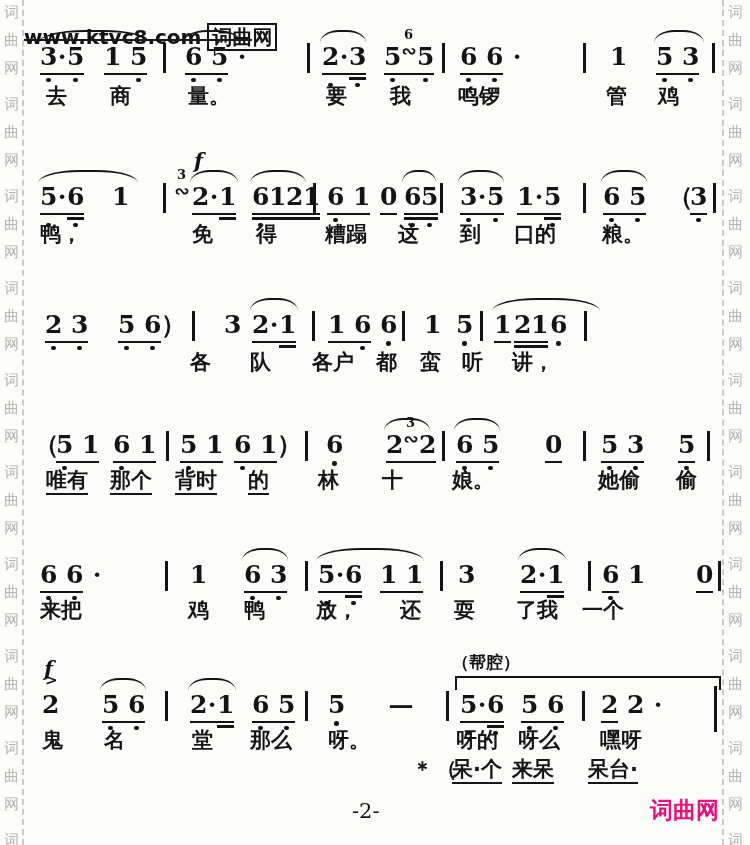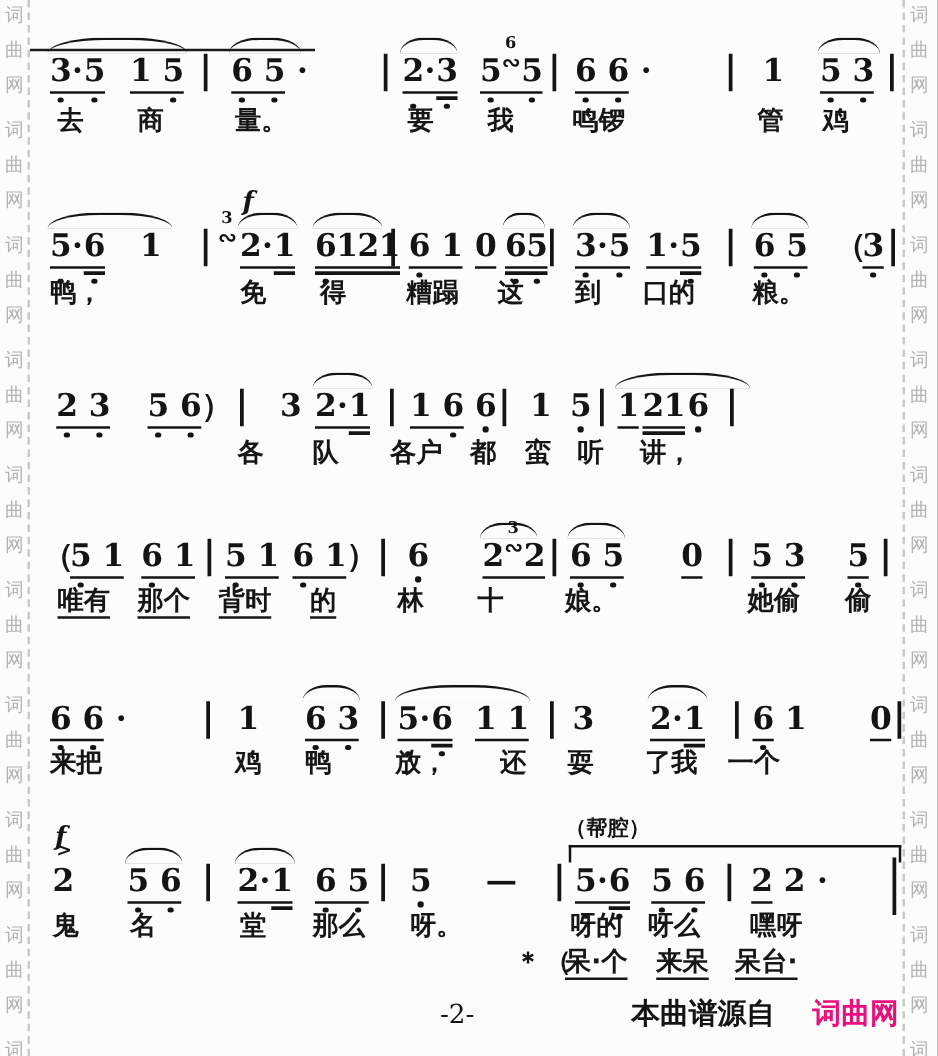--- a/index.html
+++ b/index.html
@@ -974,23 +974,23 @@
         <div class="lyr" style="left: 104px; top: 36px;">名</div>
         <div class="lyr" style="left: 192px; top: 36px;">堂</div>
         <div class="lyr" style="left: 250px; top: 36px;">那么</div>
         <div class="lyr" style="left: 328px; top: 36px;">呀。</div>
         <div class="lyr" style="left: 456px; top: 36px;">呀的</div>
         <div class="lyr" style="left: 518px; top: 36px;">呀么</div>
         <div class="lyr" style="left: 600px; top: 36px;">嘿呀</div>
         <div class="lyr" style="left: 412px; top: 65px;">＊</div>
         <div class="lyr" style="left: 436px; top: 65px;">（</div>
         <div class="lyr u" style="left: 452px; top: 65px;">呆·个</div>
-        <div class="lyr u" style="left: 525px; top: 65px;">来呆</div>
+        <div class="lyr u" style="left: 512px; top: 65px;">来呆</div>
         <div class="lyr u" style="left: 588px; top: 65px;">呆台·</div>
       </div>
     </div>
 
+  <div class="wm-top"><span>www.ktvc8.com</span><span class="wm-brand">词曲网</span></div>
   <div class="wm-strike"></div>
 
   <div class="pageno">-2-</div>
-  <div class="src">本曲谱源自</div>
   <div class="brand" style="color: rgb(232, 17, 124);">词曲网</div>
 </div>
 
 </body></html>

